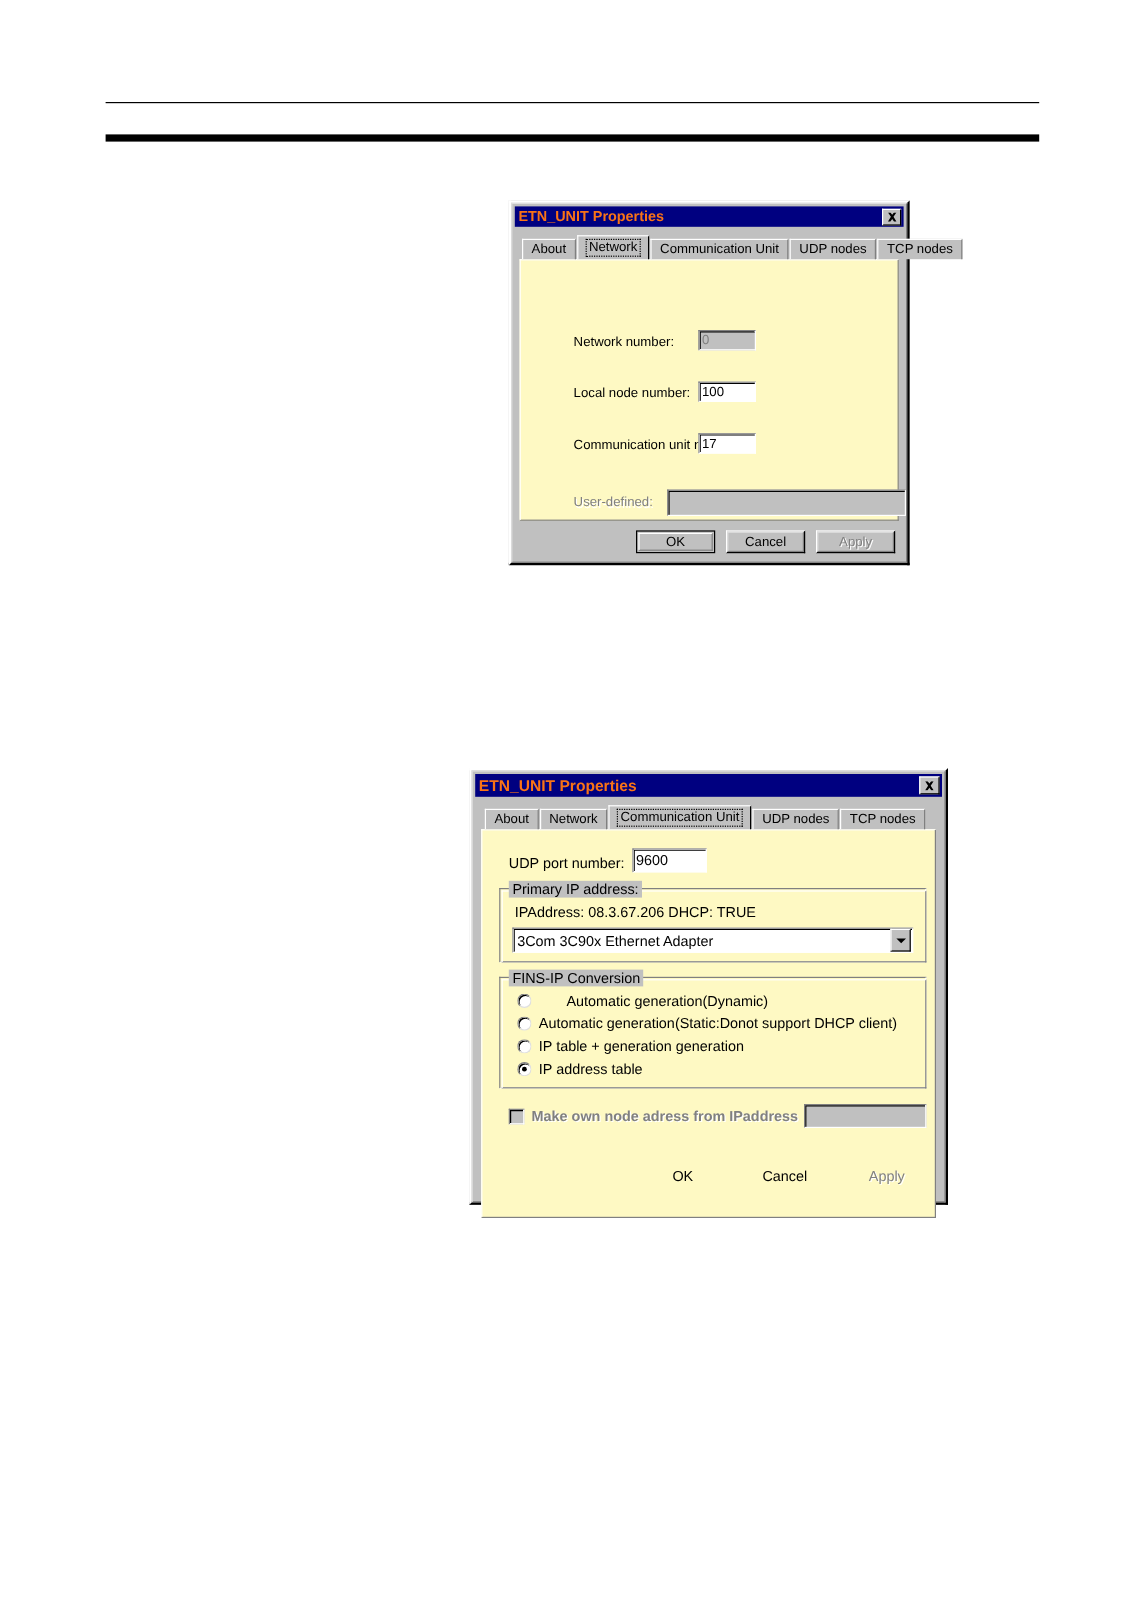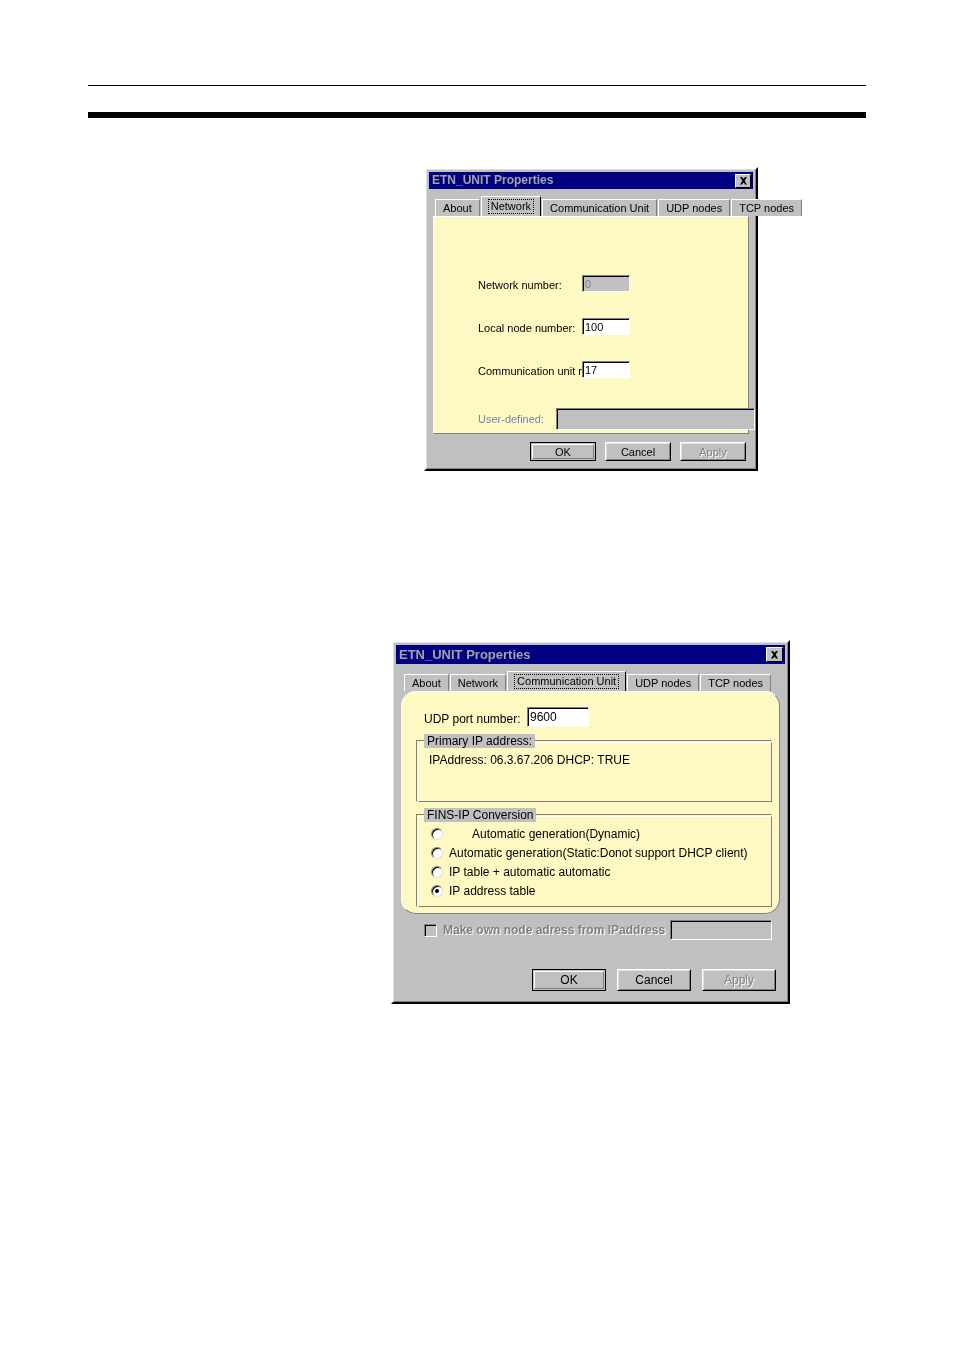--- a/index.html
+++ b/index.html
@@ -55,21 +55,21 @@
   }
   .titlebar {
     background: #000080;
     height: 17px;
     display: flex;
     align-items: center;
     padding: 0 2px 0 3px;
     justify-content: space-between;
   }
   .titlebar-text {
-    color: #a3a3a3;
+    color: #f97316;
     font-weight: bold;
     font-size: 12px;
     letter-spacing: 0px;
     line-height: 17px;
     white-space: nowrap;
   }
   .close-btn {
     width: 16px;
     height: 14px;
     background: #c0c0c0;
@@ -412,50 +412,56 @@
         <span class="tab-label">Communication Unit</span>
       </div>
       <div class="tab">
         <span class="tab-label">UDP nodes</span>
       </div>
       <div class="tab">
         <span class="tab-label">TCP nodes</span>
       </div>
     </div>
 
-    <div class="tabpage" style="height:223px; margin:0 5px 0 5px; position:relative;border-radius:15px;">
+    <div class="tabpage" style="height:324px; margin:0 5px 0 5px; position:relative;">
 
       <span class="lbl" style="position:absolute; left:22px; top:20px; font-size:12px;">UDP port number:</span>
       <div class="field" style="left:125px; top:15px; width:62px; height:20px; position:absolute; font-size:12px;">
         <span>9600</span>
       </div>
 
       <div class="groupbox" style="left:14px; top:48px; width:356px; height:62px;">
         <span class="gb-in"></span>
         <span class="gb-title" style="font-size:12px;">Primary IP address:</span>
-        <span class="lbl" style="position:absolute; left:12px; top:12px; font-size:12px;">IPAddress: 06.3.67.206   DHCP: TRUE</span>
+        <span class="lbl" style="position:absolute; left:12px; top:12px; font-size:12px;">IPAddress: 08.3.67.206   DHCP: TRUE</span>
+        <div class="combo" style="left:10px; top:32px; width:334px; height:21px;">
+          <span style="font-size:12px;">3Com 3C90x Ethernet Adapter</span>
+          <span class="combo-arrow">
+            <span class="arrow-glyph"></span>
+          </span>
+        </div>
       </div>
 
       <div class="groupbox" style="left:14px; top:122px; width:356px; height:93px;">
         <span class="gb-in"></span>
         <span class="gb-title" style="font-size:12px;">FINS-IP Conversion</span>
 
         <div class="radio-row" style="left:14px; top:12px;gap:29px;">
           <span class="radio"></span>
           <span class="lbl" style="font-size:12px;">Automatic generation(Dynamic)</span>
         </div>
 
         <div class="radio-row" style="left:14px; top:31px;">
           <span class="radio"></span>
           <span class="lbl" style="font-size:12px;">Automatic generation(Static:Donot support DHCP client)</span>
         </div>
 
         <div class="radio-row" style="left:14px; top:50px;">
           <span class="radio"></span>
-          <span class="lbl" style="font-size:12px;">IP table + automatic automatic</span>
+          <span class="lbl" style="font-size:12px;">IP table + generation generation</span>
         </div>
 
         <div class="radio-row" style="left:14px; top:69px;">
           <span class="radio">
               <span class="dot"></span>
             </span>
           <span class="lbl" style="font-size:12px;">IP address table</span>
         </div>
       </div>
 

